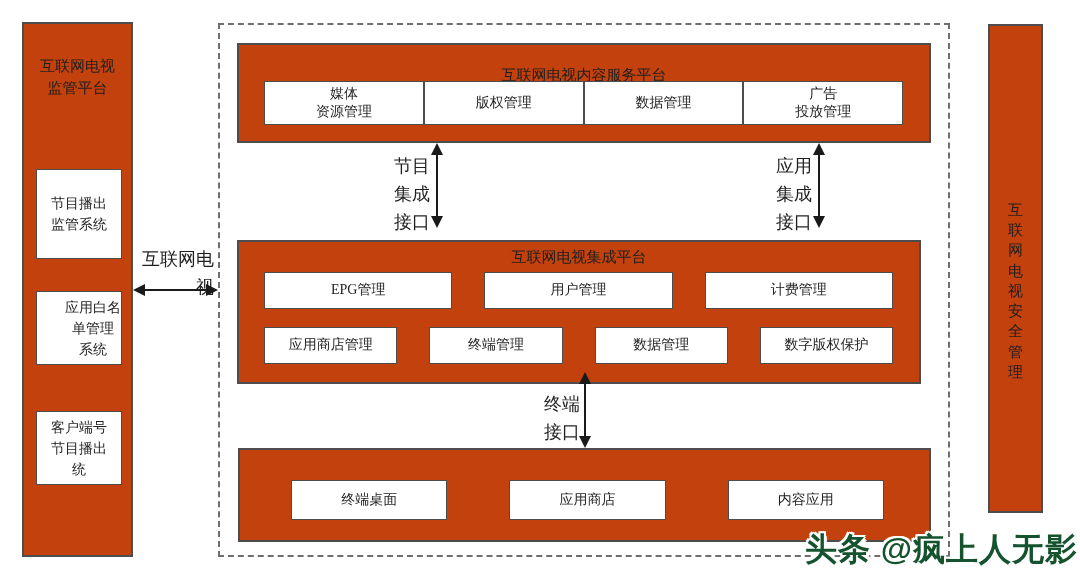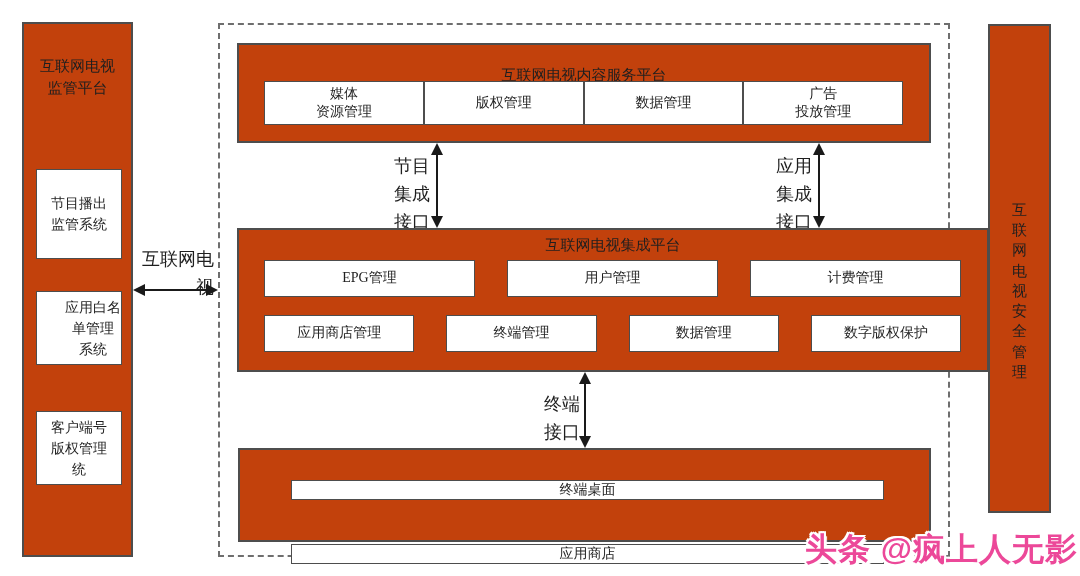--- a/index.html
+++ b/index.html
@@ -49,40 +49,40 @@
     position:absolute;left:218px;top:23px;width:732px;height:534px;
     border:2px dashed #6e6e6e;box-sizing:border-box;
   }
   .vtext{
     width:17px;font-size:15px;line-height:1.35;
     word-break:break-all;text-align:center;
   }
   .watermark{
     position:absolute;right:2px;bottom:4px;
     font-family:"Liberation Sans","DejaVu Sans",sans-serif;
-    font-size:32px;font-weight:700;color:#ec4899;letter-spacing:1px;
+    font-size:32px;font-weight:700;color:#14532d;letter-spacing:1px;
     text-shadow:2px 2px 0 #fff,-2px -2px 0 #fff,2px -2px 0 #fff,-2px 2px 0 #fff,
                 0 2px 0 #fff,2px 0 0 #fff,0 -2px 0 #fff,-2px 0 0 #fff,3px 3px 1px #fff;
   }
 </style>
 </head>
 <body>
 
 <div class="canvas">
 
   <div class="panel" style="left:22px;top:22px;width:111px;height:535px;">
     <div class="ptitle" style="top:32px;line-height:1.45;white-space:pre-line;">互联网电视
 监管平台</div>
     <div class="sysbox" style="top:145px;height:90px;">节目播出
 监管系统</div>
     <div class="sysbox" style="top:267px;height:74px;padding-left:28px;">应用白名
 单管理
 系统</div>
     <div class="sysbox" style="top:387px;height:74px;">客户端号
-版权管理
+节目播出
 统</div>
   </div>
 
   <div class="iface-label" style="left:138px;top:246px;width:76px;">互联网电视</div>
   <svg class="arrow" style="left:133px;top:280px;" width="85" height="20" viewBox="0 0 85 20">
     <line x1="8" y1="10" x2="77" y2="10" stroke="#1a1a1a" stroke-width="2"></line>
     <polygon points="0,10 12,4 12,16" fill="#1a1a1a"></polygon>
     <polygon points="85,10 73,4 73,16" fill="#1a1a1a"></polygon>
   </svg>
 
@@ -111,21 +111,21 @@
 
   <div class="iface-label" style="left:766px;top:153px;width:46px;">应用
 集成
 接口</div>
   <svg class="arrow" style="left:809px;top:143px;" width="20" height="85" viewBox="0 0 20 85">
     <line x1="10" y1="8" x2="10" y2="77" stroke="#1a1a1a" stroke-width="2"></line>
     <polygon points="10,0 4,12 16,12" fill="#1a1a1a"></polygon>
     <polygon points="10,85 4,73 16,73" fill="#1a1a1a"></polygon>
   </svg>
 
-  <div class="panel" style="left:237px;top:228px;width:752px;height:144px;">
+  <div class="panel" style="left:237px;top:240px;width:684px;height:144px;">
     <div class="ptitle" style="top:6px;">互联网电视集成平台</div>
     <div class="row" style="left:25px;right:26px;top:30px;height:37px;gap:32px;">
       <div class="mbox">EPG管理</div>
       <div class="mbox">用户管理</div>
       <div class="mbox">计费管理</div>
     </div>
     <div class="row" style="left:25px;right:26px;top:85px;height:37px;gap:32px;">
       <div class="mbox">应用商店管理</div>
       <div class="mbox">终端管理</div>
       <div class="mbox">数据管理</div>
@@ -135,26 +135,26 @@
 
   <div class="iface-label" style="left:534px;top:391px;width:46px;">终端
 接口</div>
   <svg class="arrow" style="left:575px;top:372px;" width="20" height="76" viewBox="0 0 20 76">
     <line x1="10" y1="8" x2="10" y2="68" stroke="#1a1a1a" stroke-width="2"></line>
     <polygon points="10,0 4,12 16,12" fill="#1a1a1a"></polygon>
     <polygon points="10,76 4,64 16,64" fill="#1a1a1a"></polygon>
   </svg>
 
   <div class="panel" style="left:238px;top:448px;width:693px;height:94px;">
-    <div class="row" style="left:51px;right:45px;top:30px;height:40px;gap:44px;flex-direction:column;">
+    <div class="row" style="left:51px;right:45px;top:30px;height:40px;gap:62px;">
       <div class="mbox">终端桌面</div>
       <div class="mbox">应用商店</div>
       <div class="mbox">内容应用</div>
     </div>
   </div>
 
-  <div class="panel" style="left:988px;top:24px;width:63px;height:489px;display:flex;align-items:center;justify-content:center;padding-top:45px;">
+  <div class="panel" style="left:988px;top:24px;width:55px;height:489px;display:flex;align-items:center;justify-content:center;padding-top:45px;">
     <div class="vtext">互联网电视安全管理</div>
   </div>
 
   <div class="watermark">头条 @疯上人无影</div>
 
 </div>
 
 </body></html>

